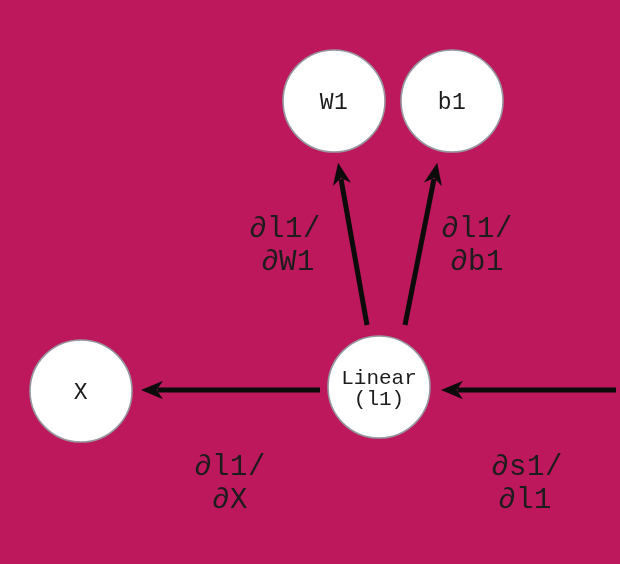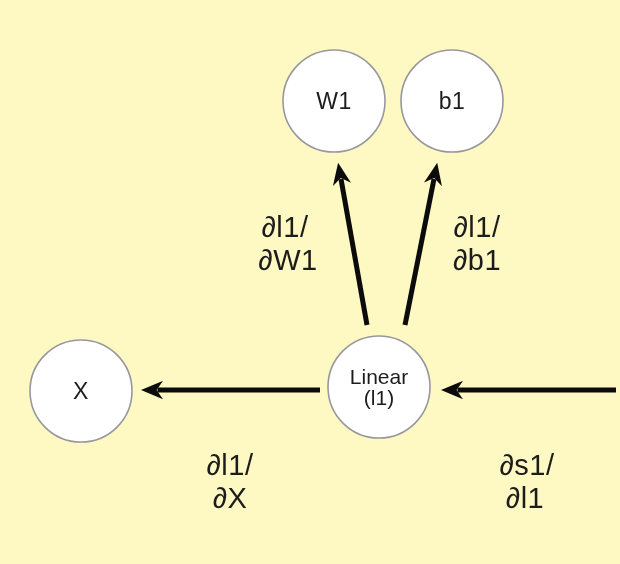--- a/index.html
+++ b/index.html
@@ -4,23 +4,23 @@
 <style>
   html, body {
     margin: 0;
     padding: 0;
     background: #ffffff;
   }
   .stage {
     position: relative;
     width: 620px;
     height: 564px;
-    background: #fef9c3;
+    background: #be185d;
     overflow: hidden;
-    font-family: Liberation Sans, sans-serif;
+    font-family: Liberation Mono, monospace;
   }
   svg {
     display: block;
   }
   .node-circle {
     fill: #ffffff;
     stroke-width: 1.6;
   }
   .node-label {
     font-size: 23px;

